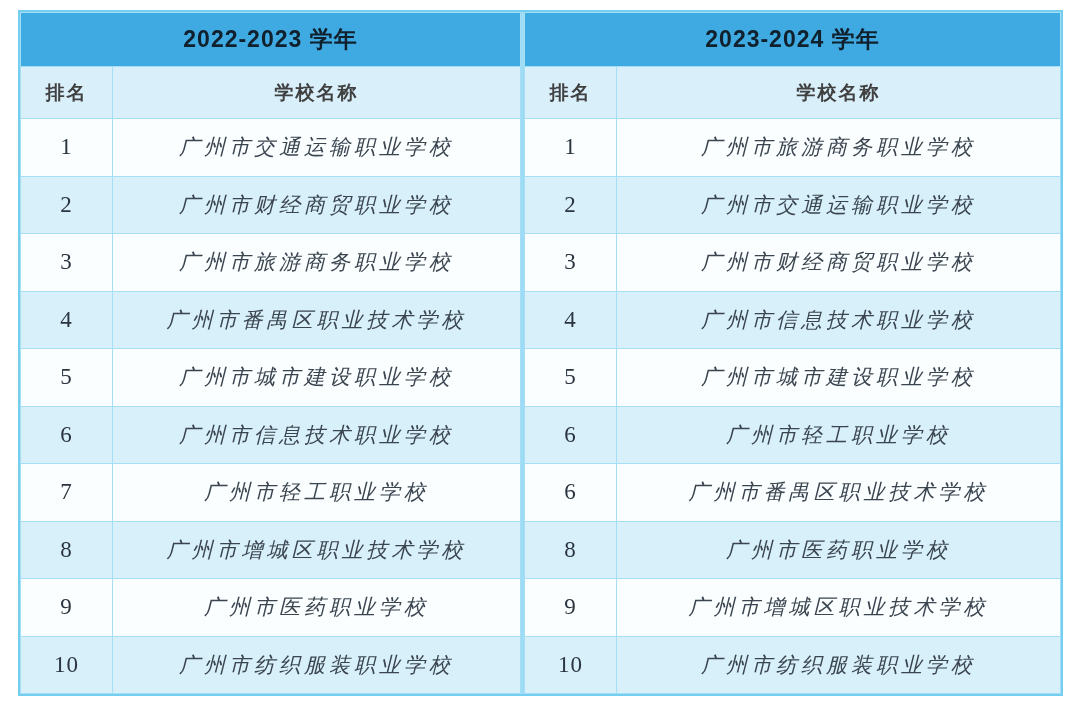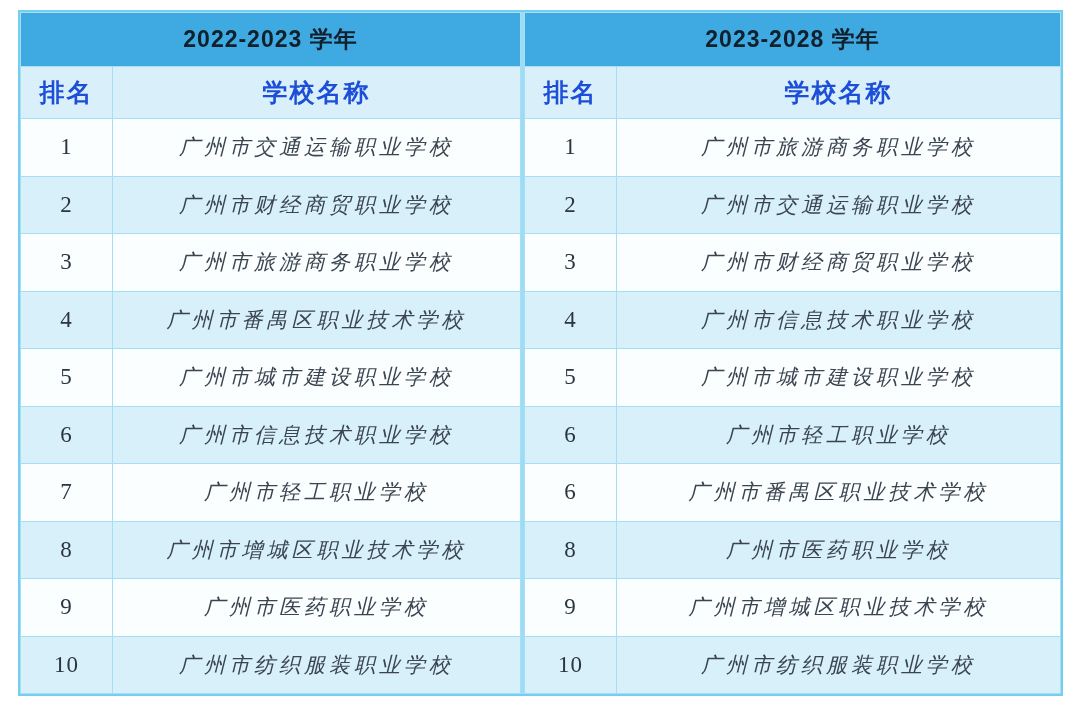--- a/index.html
+++ b/index.html
@@ -26,22 +26,22 @@
   .divider{width:3px;background:var(--divider);}
   table{border-collapse:collapse;table-layout:fixed;width:100%;height:100%;}
   col.rank-col{width:92px;}
   th,td{border:1px solid var(--grid-line);text-align:center;vertical-align:middle;}
   .year-header{
     height:54px;background:var(--header-blue);color:var(--header-text);
     font-family:"Liberation Sans", sans-serif;font-weight:bold;font-size:23px;
     letter-spacing:1px;border-bottom:1px solid var(--grid-line);
   }
   .sub-header th{
-    height:52px;background:var(--subheader-bg);color:#1d4ed8;
-    font-family:"Liberation Sans", sans-serif;font-weight:bold;font-size:25px;
+    height:52px;background:var(--subheader-bg);color:#404040;
+    font-family:"Liberation Sans", sans-serif;font-weight:bold;font-size:19px;
     letter-spacing:2px;
   }
   tbody td{height:57px;color:var(--body-text);}
   tbody tr:nth-child(odd) td{background:var(--row-base);}
   tbody tr:nth-child(even) td{background:var(--row-alt);}
   td.rank-cell{font-size:23px;color:#2A3540;letter-spacing:1px;}
   td.school-cell{font-size:21px;letter-spacing:4px;font-style:italic;}
 </style>
 </head>
 <body>
@@ -111,21 +111,21 @@
   <div class="divider"></div>
 
   <div class="half right">
     <table>
       <colgroup>
           <col class="rank-col">
           <col>
         </colgroup>
       <thead>
         <tr>
-          <th class="year-header" colspan="2">2023-2028 学年</th>
+          <th class="year-header" colspan="2">2023-2024 学年</th>
         </tr>
         <tr class="sub-header">
           <th>排名</th>
           <th>学校名称</th>
         </tr>
       </thead>
       <tbody>
           <tr>
             <td class="rank-cell">1</td>
             <td class="school-cell">广州市旅游商务职业学校</td>

